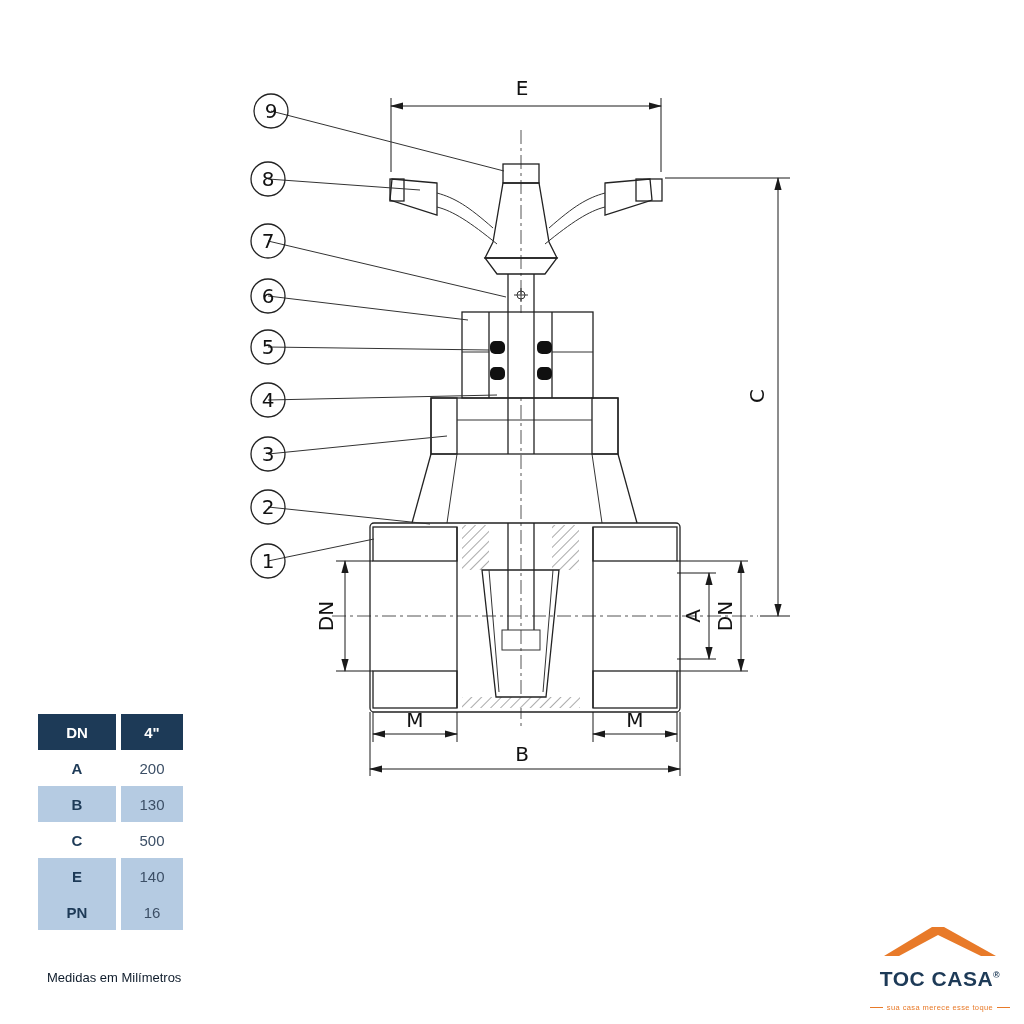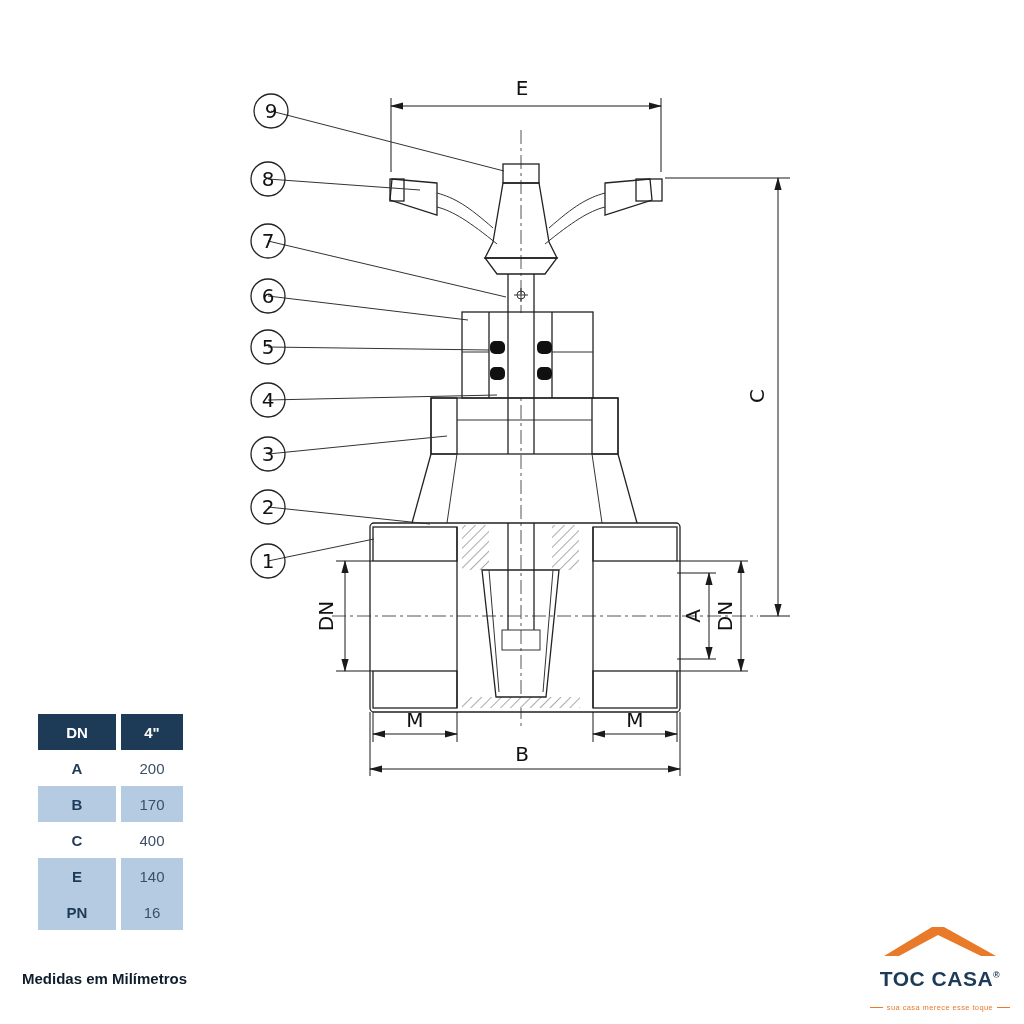--- a/index.html
+++ b/index.html
@@ -17,21 +17,21 @@
 
   
   .spec-table{position:absolute;left:38px;top:714px;width:150px;}
   .srow{display:flex;gap:5px;height:36px;}
   .cell{display:flex;align-items:center;justify-content:center;font-size:15px;}
   .cell.lab{width:78px;font-weight:bold;color:#1d3a57;}
   .cell.val{width:62px;color:#3c4f66;}
   .srow.hdr .cell{background:#1d3a57;color:#ffffff;font-weight:bold;}
   .srow.blue .cell{background:#b5cbe2;}
 
-  .footnote{position:absolute;left:22px;top:970px;font-size:15px;font-weight:bold;color:#101d2c;}
+  .footnote{position:absolute;left:47px;top:970px;font-size:13px;font-weight:normal;color:#101d2c;}
 
   
   .logo{position:absolute;right:14px;bottom:12px;width:140px;text-align:center;}
   .logo .brand{font-size:21px;font-weight:bold;color:#1d3a57;letter-spacing:.5px;line-height:1;margin-top:10px;}
   .logo .brand sup{font-size:9px;}
   .tagline-row{display:flex;align-items:center;gap:4px;margin-top:14px;}
   .tagline-row .tl{flex:1;height:1px;background:#e87a29;}
   .tagline{font-size:7.5px;color:#e87a29;letter-spacing:.4px;white-space:nowrap;}
 </style>
 </head>
@@ -238,25 +238,25 @@
   <div class="srow hdr">
     <div class="cell lab">DN</div>
     <div class="cell val">4"</div>
   </div>
   <div class="srow">
     <div class="cell lab">A</div>
     <div class="cell val">200</div>
   </div>
   <div class="srow blue">
     <div class="cell lab">B</div>
-    <div class="cell val">170</div>
+    <div class="cell val">130</div>
   </div>
   <div class="srow">
     <div class="cell lab">C</div>
-    <div class="cell val">400</div>
+    <div class="cell val">500</div>
   </div>
   <div class="srow blue">
     <div class="cell lab">E</div>
     <div class="cell val">140</div>
   </div>
   <div class="srow blue">
     <div class="cell lab">PN</div>
     <div class="cell val">16</div>
   </div>
 </div>

